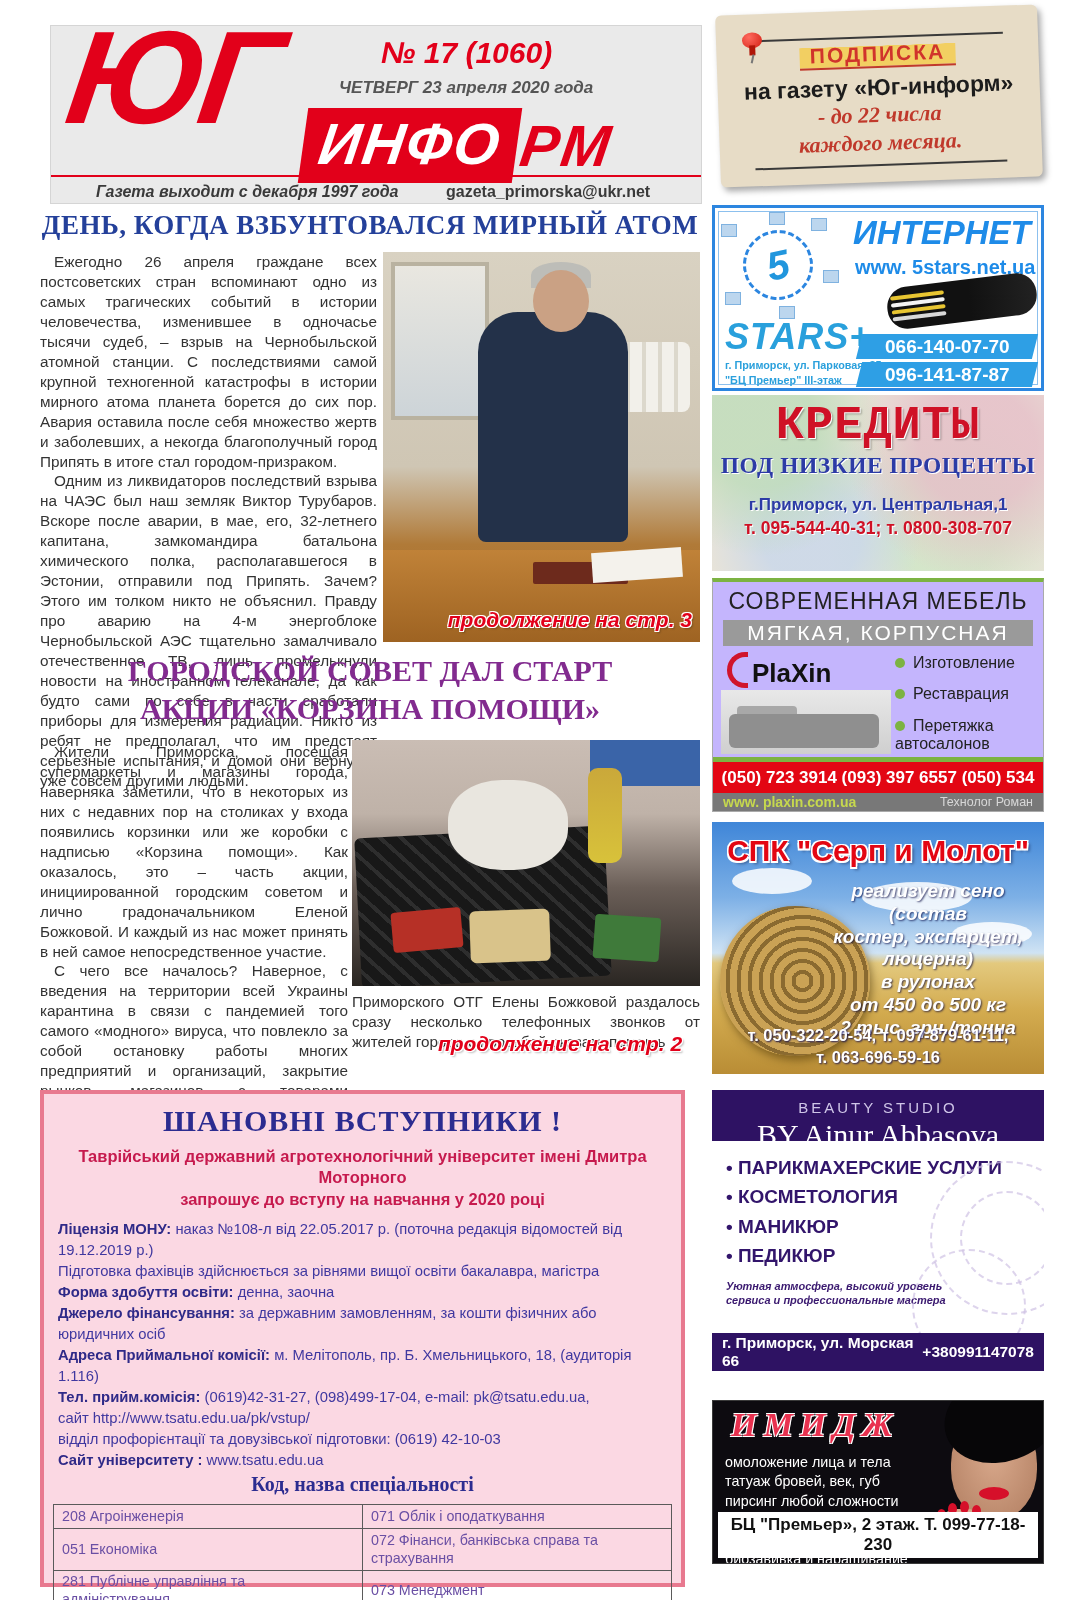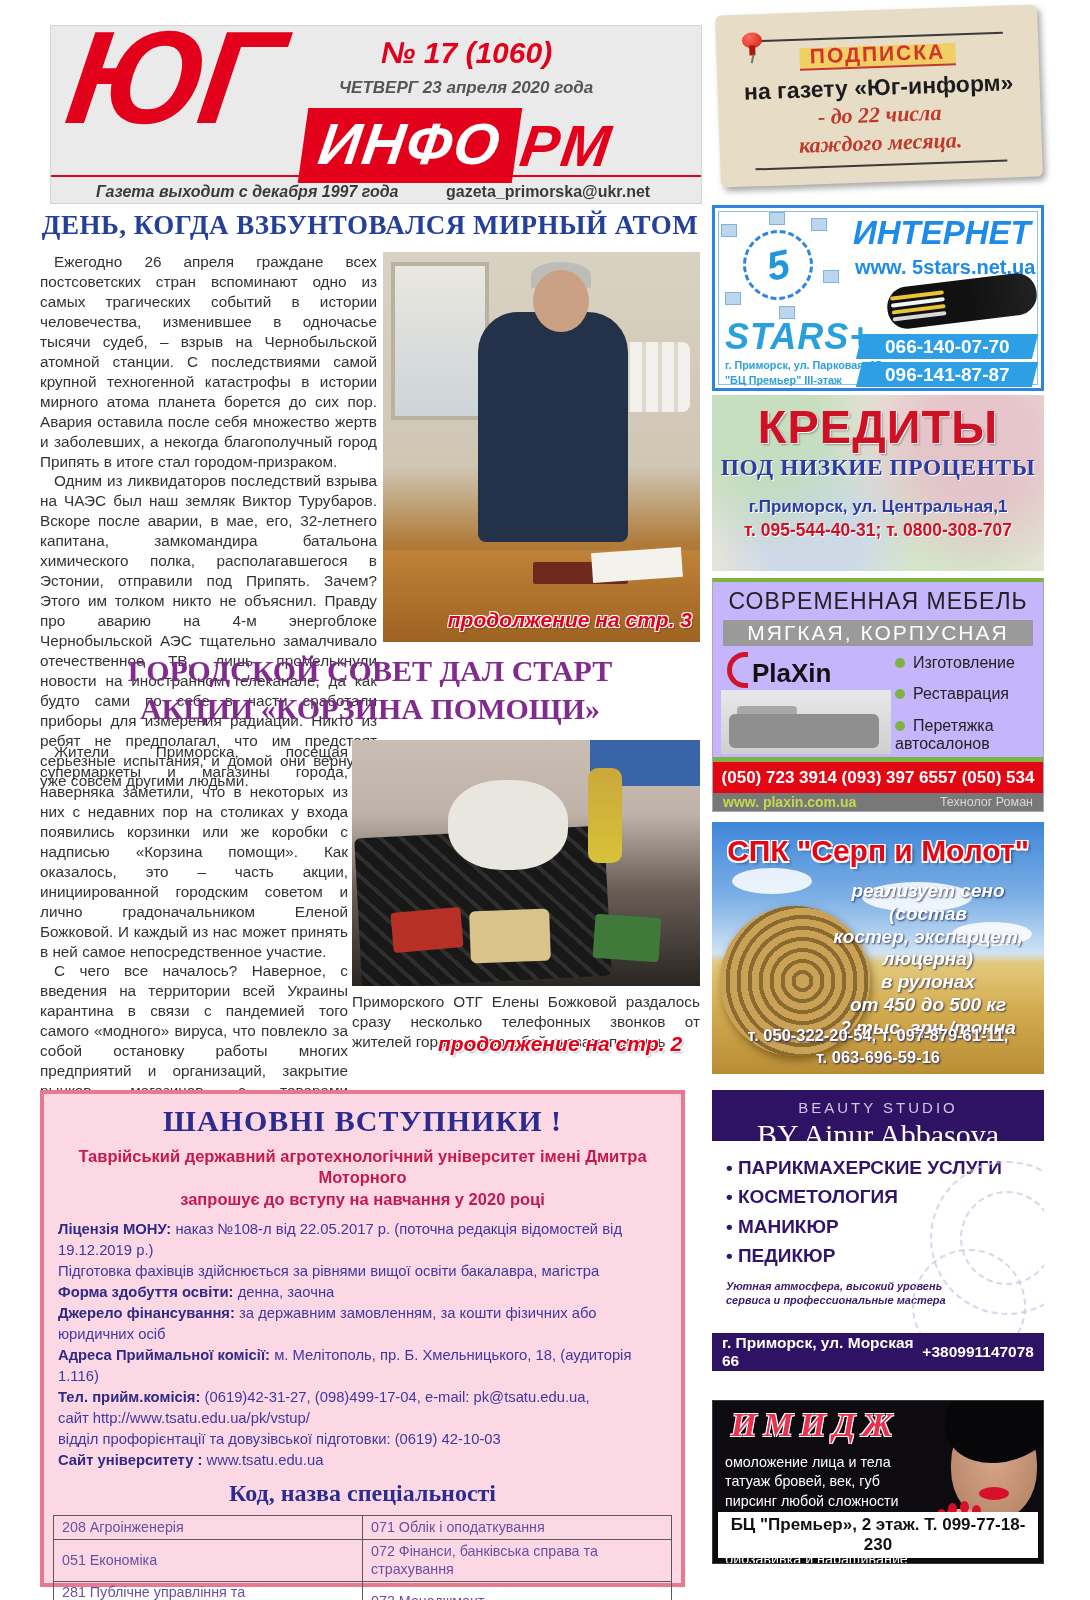--- a/index.html
+++ b/index.html
@@ -74,22 +74,22 @@
   .continue2{position:absolute;left:420px;top:1032px;width:280px;text-align:center;}
 
   
   .uni-box{position:absolute;left:40px;top:1090px;width:645px;height:497px;box-sizing:border-box;
            background:#fbd8e3;border:4px solid #e8798f;}
   .uni-title{margin-top:10px;text-align:center;font-family:"Liberation Serif",serif;font-weight:bold;
              font-size:30px;color:#2c2c90;letter-spacing:1px;}
   .uni-intro{margin-top:8px;text-align:center;font-size:16.5px;font-weight:bold;color:#c61a4e;line-height:1.3;}
   .uni-info{margin:9px 14px 0 14px;font-size:14.8px;color:#4038a0;line-height:1.42;}
   .uni-info b{color:#2f2a88;}
-  .uni-table-title{margin-top:9px;text-align:center;font-family:"Liberation Serif",serif;font-weight:bold;
-                   font-size:24px;color:#2c2c90;}
+  .uni-table-title{margin-top:2px;text-align:center;font-family:"Liberation Serif",serif;font-weight:bold;
+                   font-size:20px;color:#2c2c90;}
   .uni-table{margin:8px auto 0 auto;width:calc(100% - 18px);border-collapse:collapse;}
   .uni-table td{border:1.6px solid #5a5a5a;padding:2.5px 8px;font-size:14.3px;color:#6a4fa4;width:50%;line-height:1.25;}
 
   
   .ad{position:absolute;left:712px;width:332px;box-sizing:border-box;overflow:hidden;}
 
   
   .ad-internet{top:205px;height:186px;background:#fff;border:3px solid #2c86e0;box-shadow:inset 0 0 0 3px #fff,inset 0 0 0 4px #8cc0ee;}
   .net-circle{position:absolute;left:28px;top:22px;width:64px;height:64px;border:3px dashed #2c86e0;border-radius:50%;
               display:flex;align-items:center;justify-content:center;font-size:40px;font-weight:bold;font-style:italic;color:#2196dd;transform:rotate(-12deg);}
@@ -107,21 +107,21 @@
   .phone-band span{display:inline-block;transform:skewX(14deg);}
 
   
   .ad-credit{top:395px;height:176px;text-align:center;
      background:
        radial-gradient(circle at 15% 20%,rgba(190,220,185,.8) 0 18%,transparent 40%),
        radial-gradient(circle at 80% 30%,rgba(230,190,200,.8) 0 20%,transparent 45%),
        radial-gradient(circle at 30% 80%,rgba(200,215,235,.8) 0 18%,transparent 40%),
        radial-gradient(circle at 70% 75%,rgba(210,230,200,.9) 0 20%,transparent 45%),
        #e9e4d8;}
-  .credit-title{margin-top:4px;font-family:Liberation Sans, sans-serif;font-weight:bold;font-size:47px;color:#cf1126;
+  .credit-title{margin-top:4px;font-family:Liberation Mono, monospace;font-weight:bold;font-size:47px;color:#cf1126;
                 text-shadow:1px 1px 0 #fff,2px 2px 2px rgba(0,0,0,.3);letter-spacing:1px;}
   .credit-sub{font-family:"Liberation Serif",serif;font-weight:bold;font-size:23.5px;color:#2c3ba6;letter-spacing:.5px;text-shadow:1px 1px 0 #fff;}
   .credit-addr{margin-top:16px;font-size:17px;font-weight:bold;color:#2c3ba6;text-shadow:1px 1px 0 #fff;}
   .credit-phones{margin-top:3px;font-size:17.5px;font-weight:bold;color:#cf1126;text-shadow:1px 1px 0 #fff;}
 
   
   .ad-furn{top:578px;height:234px;background:#c4b5fd;border:1px solid #aaa;border-top:4px solid #7cb342;}
   .furn-title{margin-top:6px;text-align:center;font-size:23px;color:#222;letter-spacing:1px;}
   .furn-band{margin:5px 10px 0 10px;background:#9a9a9a;color:#fff;text-align:center;font-size:21px;letter-spacing:2px;padding:1px 0;}
   .furn-mid{position:absolute;left:0;top:68px;right:0;height:107px;}

